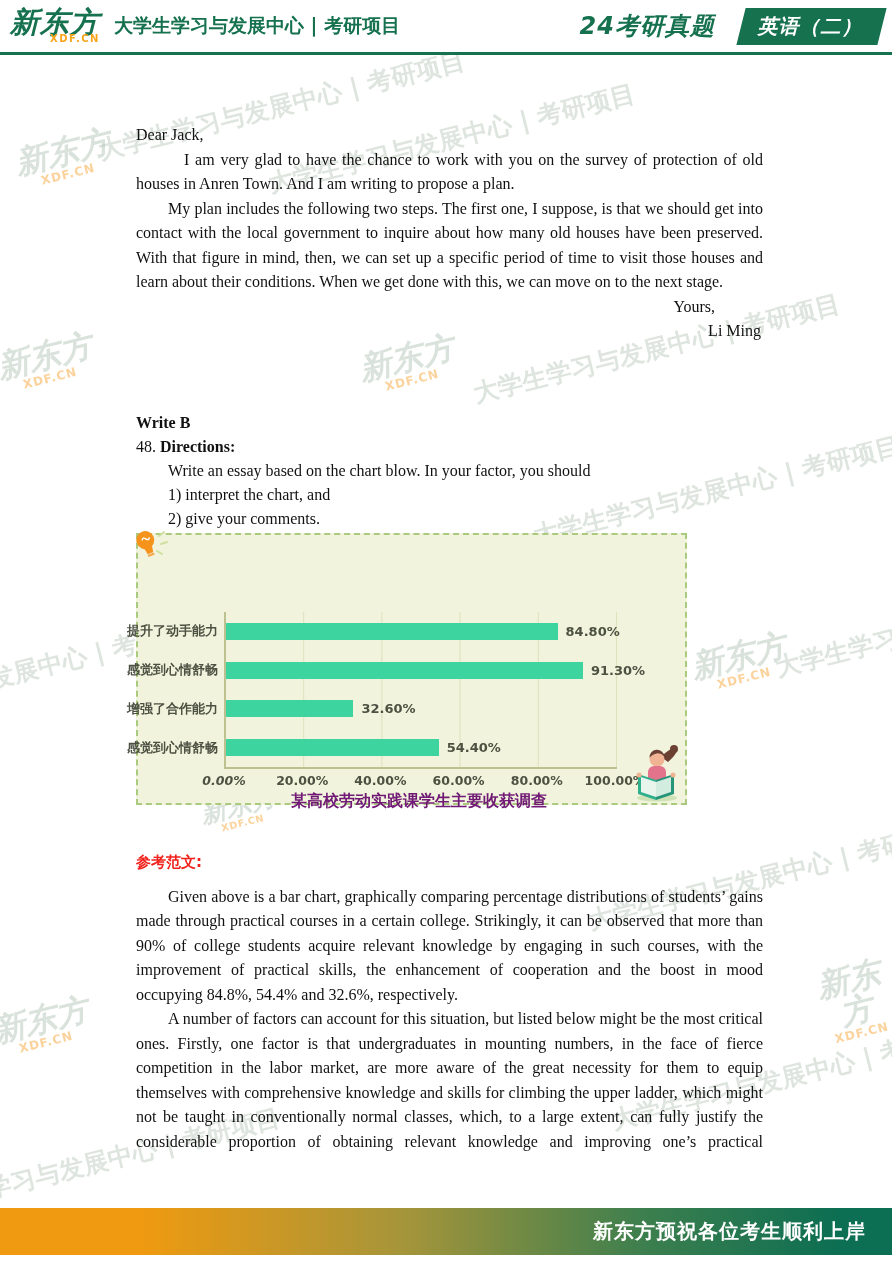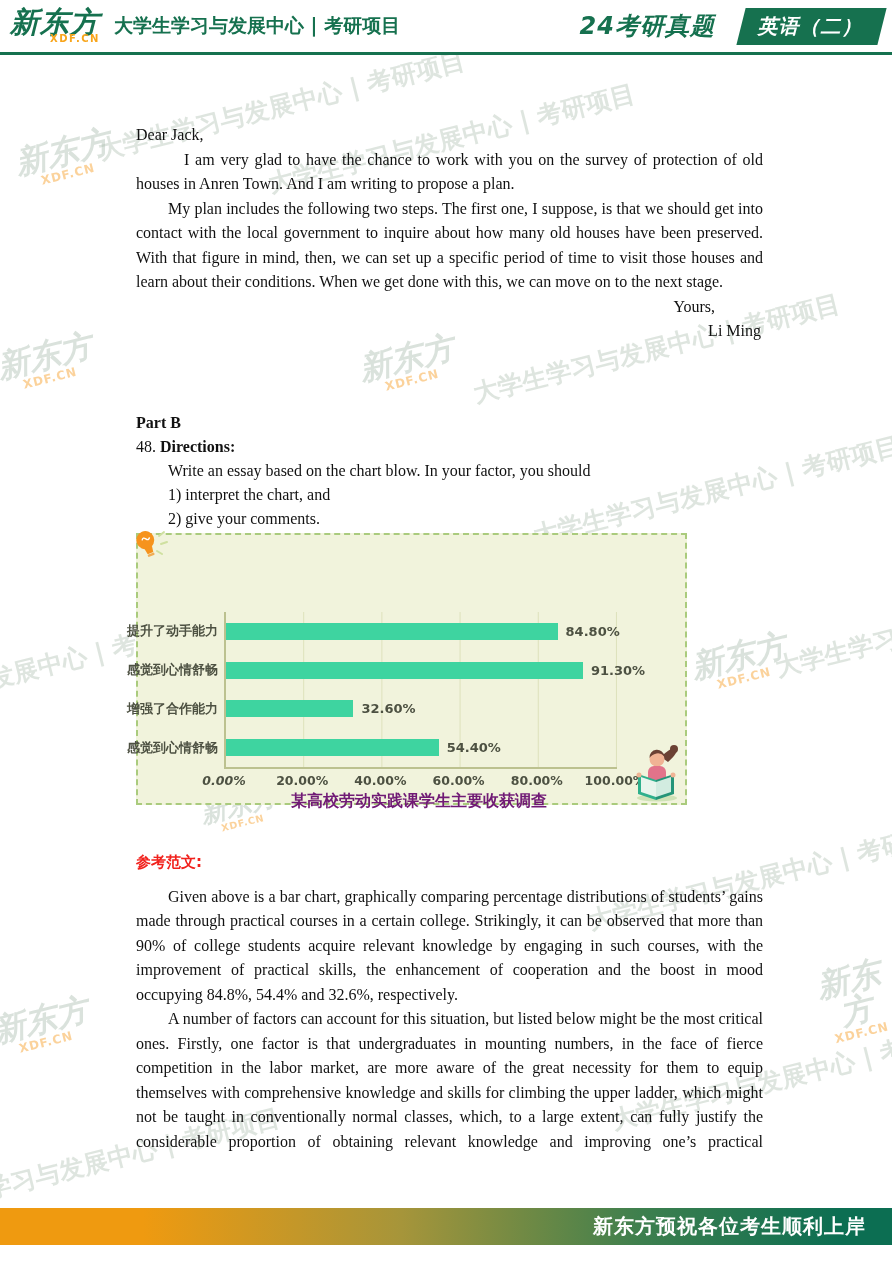--- a/index.html
+++ b/index.html
@@ -55,21 +55,21 @@
   .tick{position:absolute;transform:translateX(-50%);font-weight:bold;font-size:12.5px;color:#4d5142;white-space:nowrap;}
   .chart-title{position:absolute;left:36px;top:256px;width:490px;text-align:center;
            font-weight:bold;font-size:16px;color:#701a75;}
   .girl{position:absolute;right:3px;bottom:1px;}
   
   .essay{top:830px;}
   .essay-label{font-family:"DejaVu Sans", sans-serif;font-weight:bold;font-size:15px;
            color:#f1211c;margin-bottom:10px;}
   .cutoff{text-align-last:justify;}
   
-  .footer{position:absolute;left:0;top:1208px;width:892px;height:37px;z-index:2;
+  .footer{position:absolute;left:0;top:1208px;width:892px;height:47px;z-index:2;
           background:linear-gradient(90deg,#ef9a10 0%,#ef9a10 16%,#a6953a 45%,#3d7f4e 72%,#0c6e52 94%);
           display:flex;align-items:center;justify-content:flex-end;}
   .footer-slogan{color:#fff;font-family:"DejaVu Sans", sans-serif;font-weight:bold;
           font-size:20px;padding-right:26px;letter-spacing:1px;}
 </style>
 </head>
 <body>
 
 <div class="page">
 
@@ -127,21 +127,21 @@
 
   <div class="block letter">
     <div>Dear Jack,</div>
     <p class="jpara ind48">I am very glad to have the chance to work with you on the survey of protection of old houses in Anren Town. And I am writing to propose a plan.</p>
     <p class="jpara ind32">My plan includes the following two steps. The first one, I suppose, is that we should get into contact with the local government to inquire about how many old houses have been preserved. With that figure in mind, then, we can set up a specific period of time to visit those houses and learn about their conditions. When we get done with this, we can move on to the next stage.</p>
     <div class="closing">Yours,</div>
     <div class="signature">Li Ming</div>
   </div>
 
   <div class="block partb">
-    <div class="bold">Part B</div>
+    <div class="bold">Write B</div>
     <div><span>48.</span> <span class="bold">Directions:</span></div>
     <div class="dir-line">Write an essay based on the chart blow. In your factor, you should</div>
     <div class="dir-line">1) interpret the chart, and</div>
     <div class="dir-line">2) give your comments.</div>
     <div class="dir-line">You should write about 150 words on the ANSWER SHEET. (15 points)</div>
   </div>
 
   <div class="chart">
     <svg class="bulb" width="40" height="40" viewBox="0 0 40 40">
       <g stroke="#cfe0a0" stroke-width="2" stroke-linecap="round">

